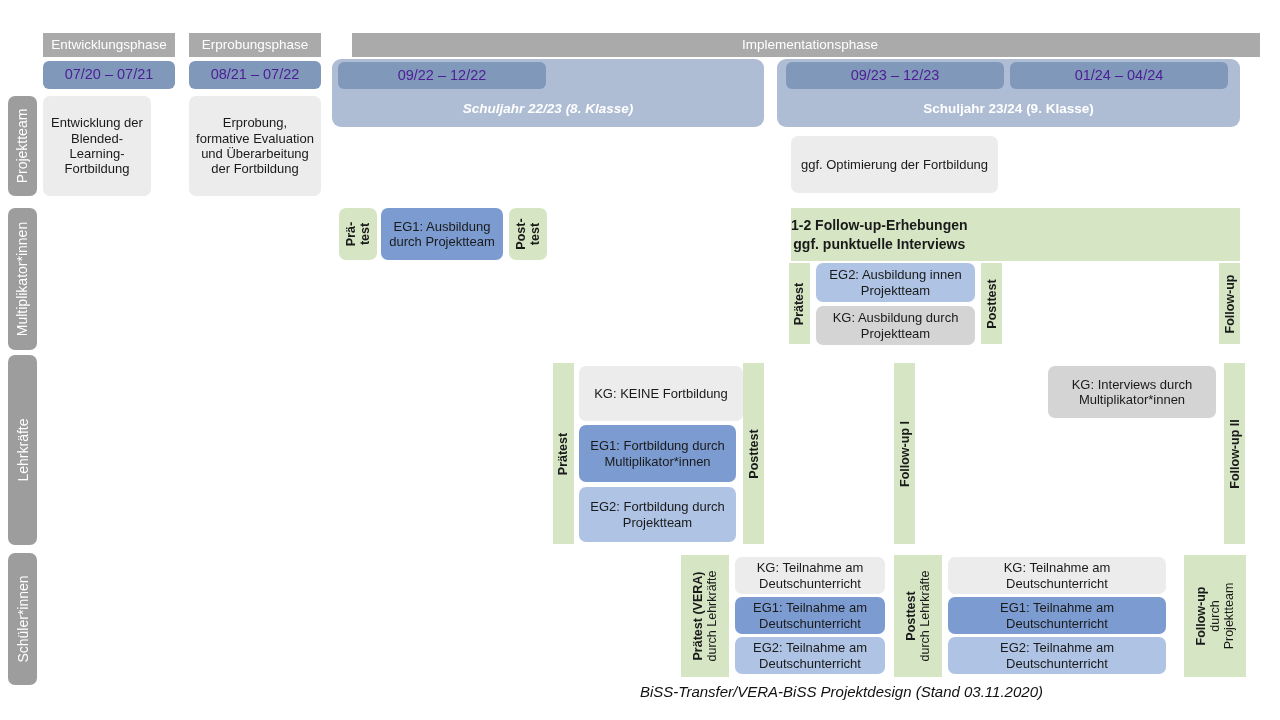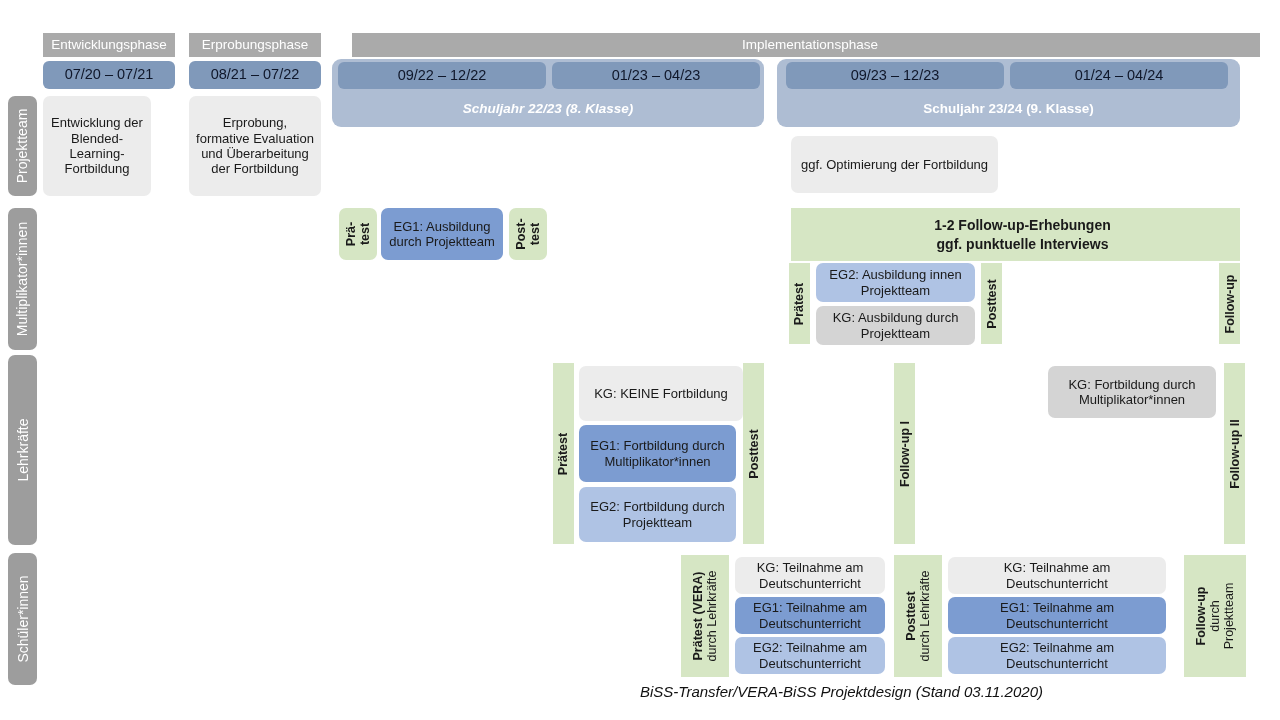--- a/index.html
+++ b/index.html
@@ -18,21 +18,21 @@
   }
   .rounded{border-radius:7px;}
 
   
   .phase-head{
     background:#aaaaaa;color:#ffffff;font-size:13.5px;
   }
 
   
   .date-chip{
-    background:#8099ba;color:#0f172a;font-size:14.5px;border-radius:6px;
+    background:#8099ba;color:#4c1d95;font-size:14.5px;border-radius:6px;
   }
 
   
   .year-band{
     background:#aebdd3;border-radius:9px;
   }
   .year-label{
     color:#ffffff;font-size:13.5px;font-weight:bold;
   }
 
@@ -65,22 +65,22 @@
     line-height:1.12;
   }
   .vtxt .sub{font-weight:normal;display:block;}
   .vtxt .l2{display:block;}
 
   
   .vstrip.two .vtxt{font-size:12.5px;}
 
   
   .banner{
-    background:#d6e6c4;display:flex;align-items:center;justify-content:center;
-    text-align:center;font-size:14px;font-weight:bold;line-height:1.3;padding-left:14px;
+    background:#d6e6c4;display:flex;align-items:center;justify-content:flex-start;
+    text-align:center;font-size:14px;font-weight:bold;line-height:1.3;
   }
 
   
   .footer{
     font-size:15px;font-style:italic;color:#111;
     white-space:nowrap;
   }
 </style>
 </head>
 <body>
@@ -89,21 +89,20 @@
 
   <div class="abs box phase-head" style="left:43px;top:33px;width:132px;height:24px;">Entwicklungsphase</div>
   <div class="abs box phase-head" style="left:189px;top:33px;width:132px;height:24px;">Erprobungsphase</div>
   <div class="abs box phase-head" style="left:352px;top:33px;width:908px;height:24px;padding-left:8px;">Implementationsphase</div>
 
   <div class="abs box date-chip" style="left:43px;top:61px;width:132px;height:28px;">07/20 – 07/21</div>
   <div class="abs box date-chip" style="left:189px;top:61px;width:132px;height:28px;">08/21 – 07/22</div>
 
   <div class="abs year-band" style="left:332px;top:59px;width:432px;height:68px;"></div>
   <div class="abs box date-chip" style="left:338px;top:62px;width:208px;height:27px;">09/22 – 12/22</div>
-  <div class="abs box date-chip" style="left:552px;top:62px;width:208px;height:27px;">01/23 – 04/23</div>
   <div class="abs box year-label" style="left:332px;top:96px;width:432px;height:26px;font-style:italic;">Schuljahr 22/23 (8. Klasse)</div>
 
   <div class="abs year-band" style="left:777px;top:59px;width:463px;height:68px;"></div>
   <div class="abs box date-chip" style="left:786px;top:62px;width:218px;height:27px;">09/23 – 12/23</div>
   <div class="abs box date-chip" style="left:1010px;top:62px;width:218px;height:27px;">01/24 – 04/24</div>
   <div class="abs box year-label" style="left:777px;top:96px;width:463px;height:26px;">Schuljahr 23/24 (9. Klasse)</div>
 
   <div class="abs side" style="left:8px;top:96px;width:29px;height:100px;">
     <span>Projektteam</span>
   </div>
@@ -159,21 +158,21 @@
   </div>
   <div class="abs box rounded grey-box cbx" style="left:579px;top:366px;width:164px;height:55px;">KG:  KEINE Fortbildung</div>
   <div class="abs box rounded blue-mid cbx" style="left:579px;top:425px;width:157px;height:57px;">EG1: Fortbildung durch Multiplikator*innen</div>
   <div class="abs box rounded blue-light cbx" style="left:579px;top:487px;width:157px;height:55px;">EG2: Fortbildung durch Projektteam</div>
   <div class="abs vstrip green-strip" style="left:743px;top:363px;width:21px;height:181px;">
     <div class="vtxt">Posttest</div>
   </div>
   <div class="abs vstrip green-strip" style="left:894px;top:363px;width:21px;height:181px;">
     <div class="vtxt">Follow-up I</div>
   </div>
-  <div class="abs box rounded grey-box2 cbx" style="left:1048px;top:366px;width:168px;height:52px;">KG: Fortbildung durch Multiplikator*innen</div>
+  <div class="abs box rounded grey-box2 cbx" style="left:1048px;top:366px;width:168px;height:52px;">KG: Interviews durch Multiplikator*innen</div>
   <div class="abs vstrip green-strip" style="left:1224px;top:363px;width:21px;height:181px;">
     <div class="vtxt">Follow-up II</div>
   </div>
 
   <div class="abs vstrip green-strip" style="left:681px;top:555px;width:48px;height:122px;">
     <div class="vtxt">
       <span class="l2">Prätest (VERA)</span>
       <span class="sub">durch Lehrkräfte</span>
     </div>
   </div>

